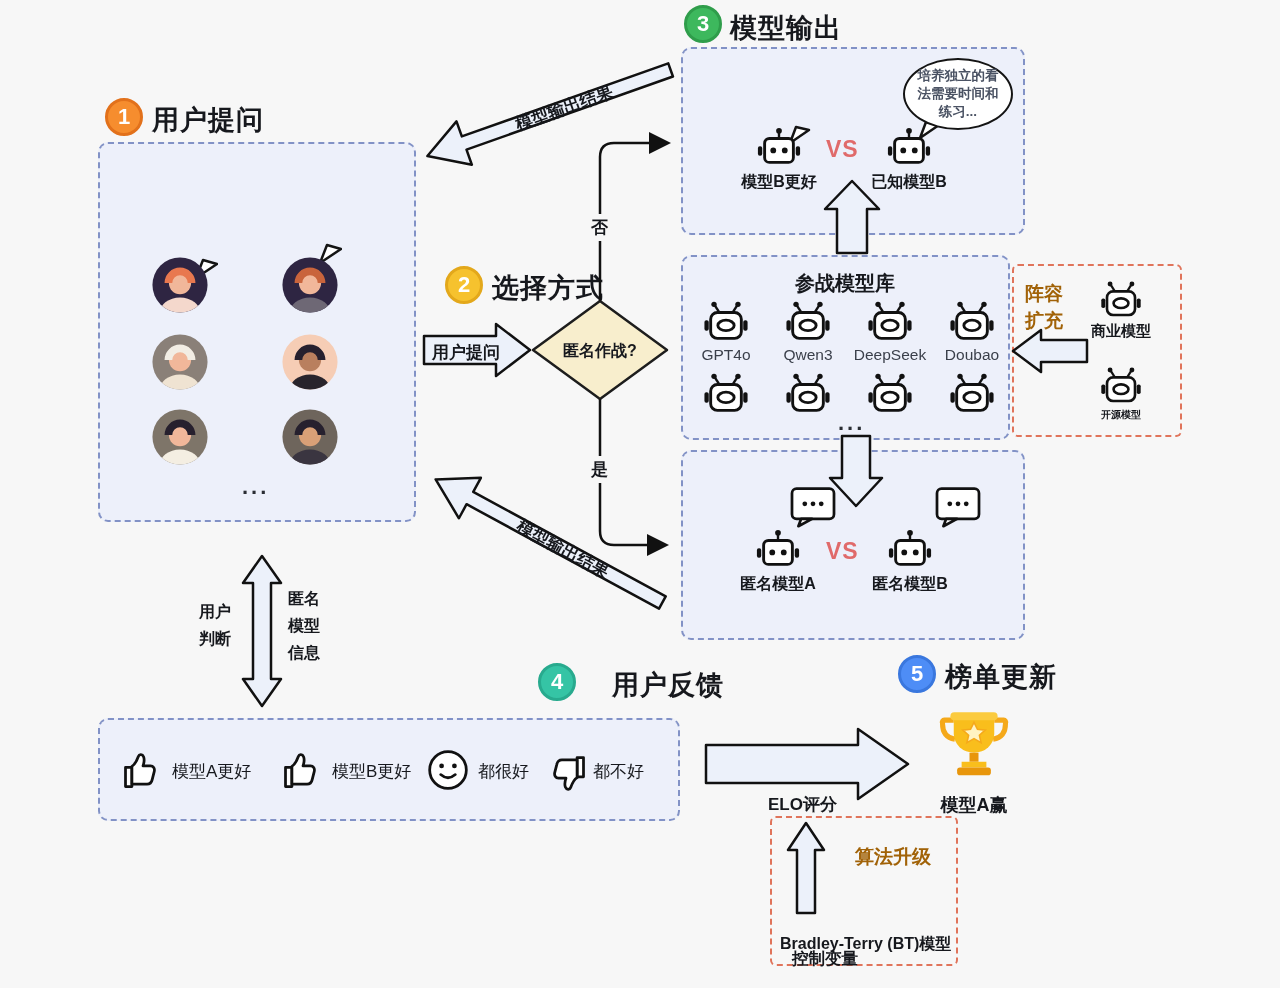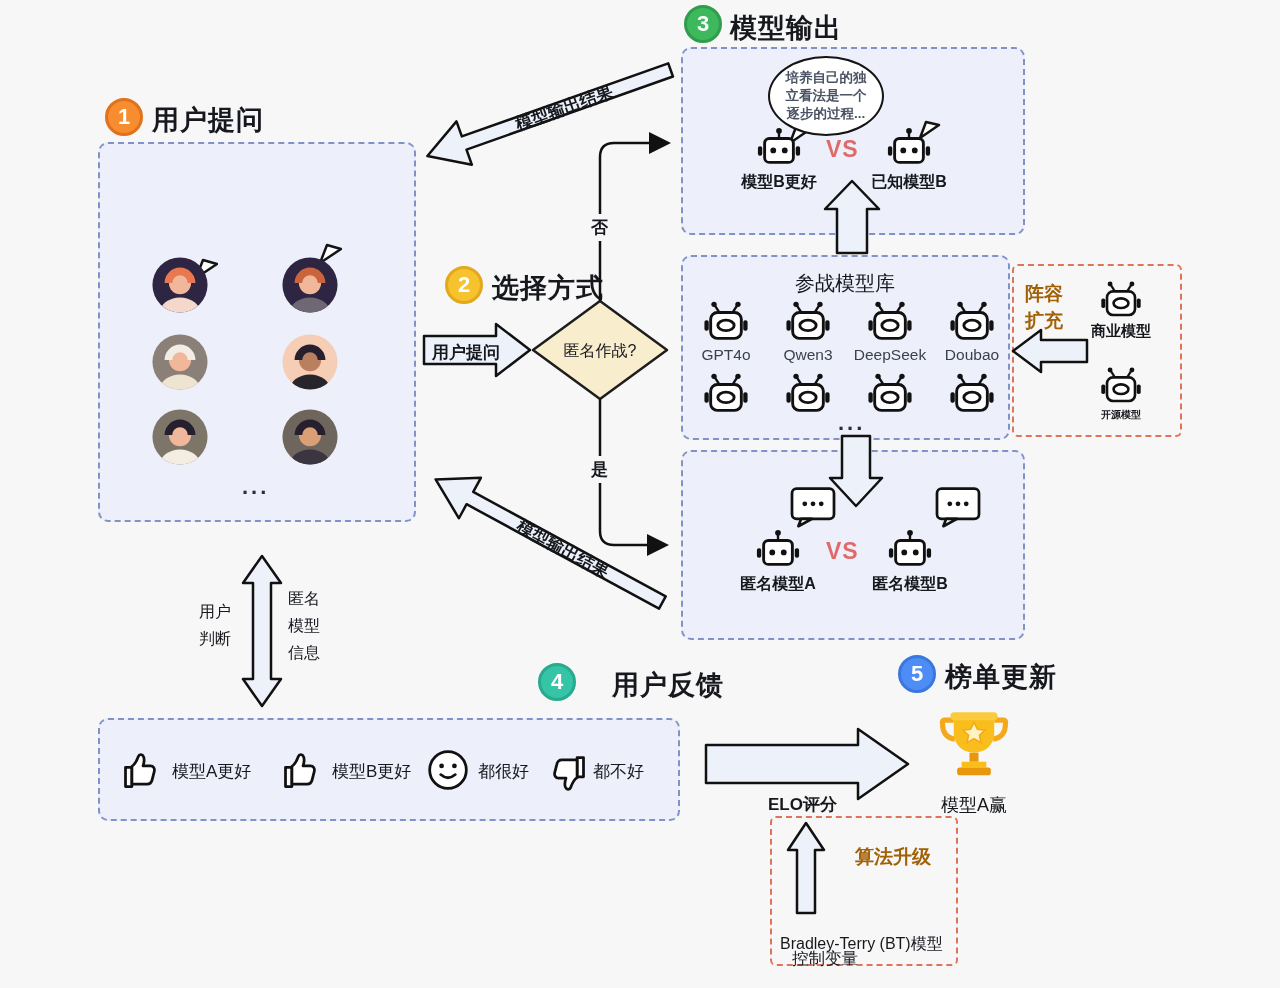--- a/index.html
+++ b/index.html
@@ -3,21 +3,21 @@
 <meta charset="utf-8">
 <style>
   html,body{margin:0;padding:0;background:#f7f7f7;font-family:"Liberation Sans","DejaVu Sans",sans-serif;color:#16181d;}
   .canvas{position:relative;width:1280px;height:988px;background:#f7f7f7;overflow:hidden;}
   .panel{position:absolute;border:2px dashed #8292c6;border-radius:10px;background:#edf0fa;box-sizing:border-box;}
   .panel.red{border:2px dashed #e0745b;background:transparent;border-radius:6px;}
   .badge{position:absolute;width:38px;height:38px;border-radius:50%;display:flex;align-items:center;justify-content:center;color:#fff;font-weight:800;font-size:22px;box-sizing:border-box;}
   .sec-title{position:absolute;font-weight:800;font-size:27px;letter-spacing:1px;}
   .lbl{position:absolute;}
   .c{text-align:center;}
-  .bold{font-weight:400;}
+  .bold{font-weight:700;}
   .bubble{position:absolute;background:#fff;border:2.5px solid #141414;border-radius:50%;display:flex;align-items:center;justify-content:center;text-align:center;color:#4a5263;font-weight:600;box-sizing:border-box;z-index:3;}
   .tail{position:absolute;z-index:2;}
   .vs{position:absolute;color:#e06a6a;font-weight:800;font-size:23px;letter-spacing:1px;}
   .model-lbl{position:absolute;font-weight:700;font-size:16px;text-align:center;}
   .lib-lbl{position:absolute;font-size:15.5px;color:#3a3f4a;text-align:center;}
   .dots{position:absolute;font-weight:800;font-size:22px;letter-spacing:3px;color:#2a2d33;}
   .branch{position:absolute;background:#f7f7f7;font-weight:700;font-size:17px;padding:2px 5px;z-index:5;}
   .diag{position:absolute;width:264px;height:58px;z-index:4;}
   .diag svg{position:absolute;left:0;top:0;}
   .dlabel{position:absolute;inset:0;display:flex;align-items:center;justify-content:center;padding-left:32px;font-weight:700;font-size:17px;color:#16181d;box-sizing:border-box;}
@@ -185,26 +185,26 @@
   <div class="diag" style="left:417px;top:512px;transform:rotate(28.5deg);">
     <svg width="264" height="58">
         <polygon class="blk" points="3,29 42,6 42,22 261,22 261,36 42,36 42,52"></polygon>
       </svg>
     <div class="dlabel">模型输出结果</div>
   </div>
 
   <div class="lbl bold c" style="left:195px;top:598px;width:40px;font-size:16px;line-height:1.7;">用户判断</div>
   <div class="lbl bold c" style="left:286px;top:585px;width:36px;font-size:16px;line-height:1.7;">匿名模型信息</div>
 
-  <div class="bubble" style="left:768px;top:56px;width:116px;height:80px;font-size:13.5px;">
-    <span style="width:92px;">培养自己的独立看法是一个逐步的过程...</span>
-  </div>
   <svg class="tail" style="left:787px;top:125px;" width="24" height="20">
     <path d="M3 18 L9 2 L22 5 Z" fill="#fff" stroke="#141414" stroke-width="2.5" stroke-linejoin="round"></path>
   </svg>
+  <div class="bubble" style="left:903px;top:58px;width:110px;height:72px;font-size:13.5px;">
+    <span style="width:88px;">培养独立的看法需要时间和练习...</span>
+  </div>
   <svg class="tail" style="left:917px;top:120px;" width="24" height="20">
     <path d="M3 18 L9 2 L22 5 Z" fill="#fff" stroke="#141414" stroke-width="2.5" stroke-linejoin="round"></path>
   </svg>
   <svg class="icon" style="left:756px;top:126px;" width="46" height="46">
       <use href="#robot-a"></use>
     </svg>
   <div class="vs" style="left:826px;top:136px;">VS</div>
   <svg class="icon" style="left:886px;top:126px;" width="46" height="46">
       <use href="#robot-a"></use>
     </svg>

